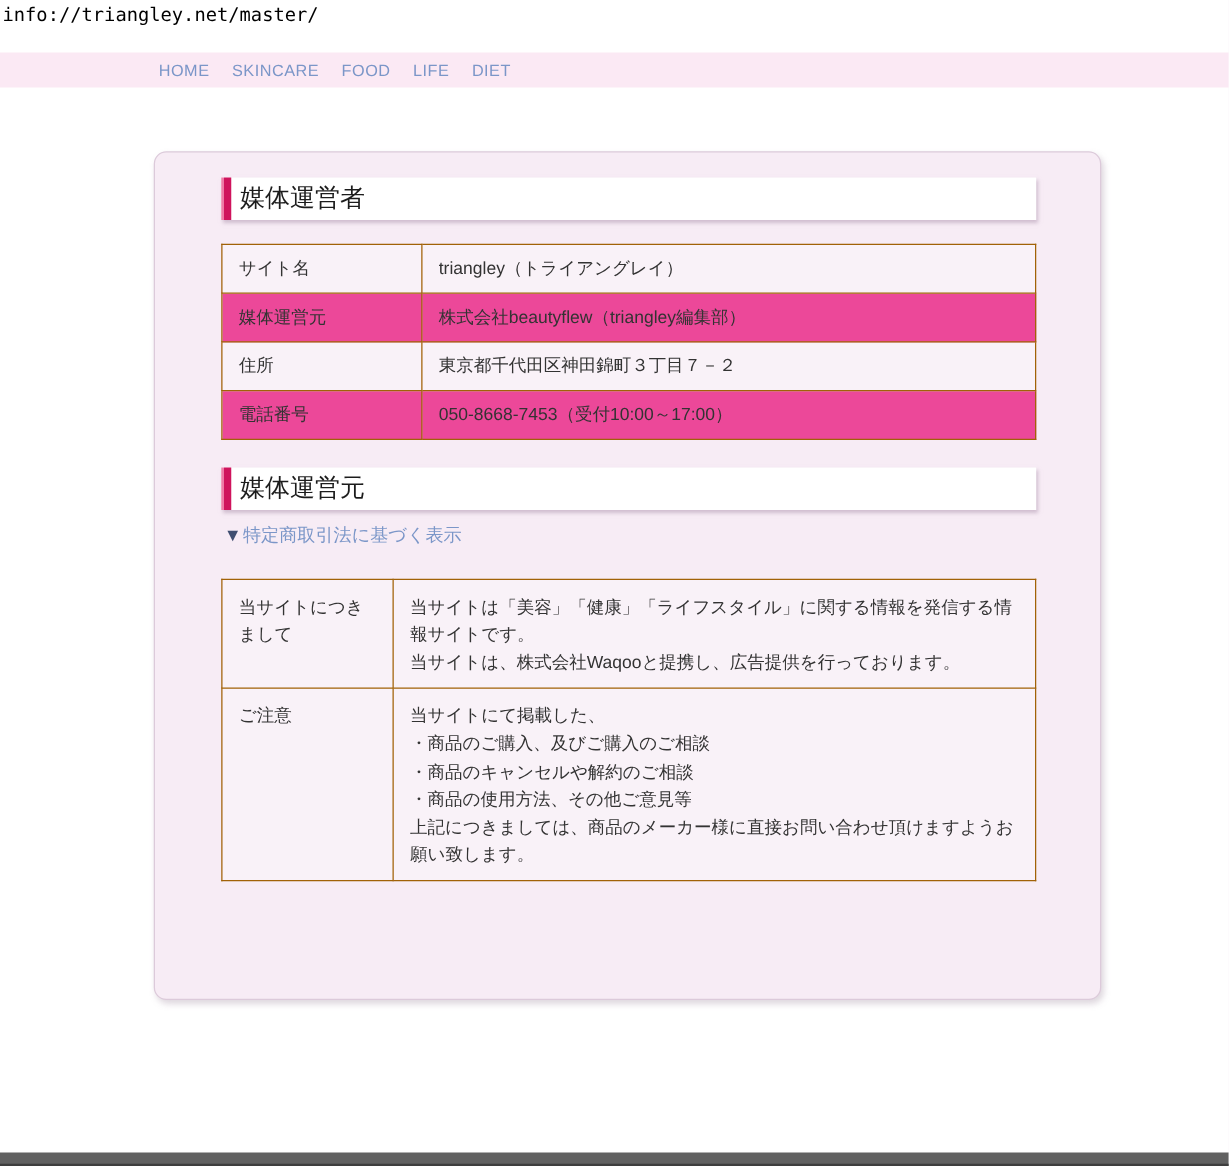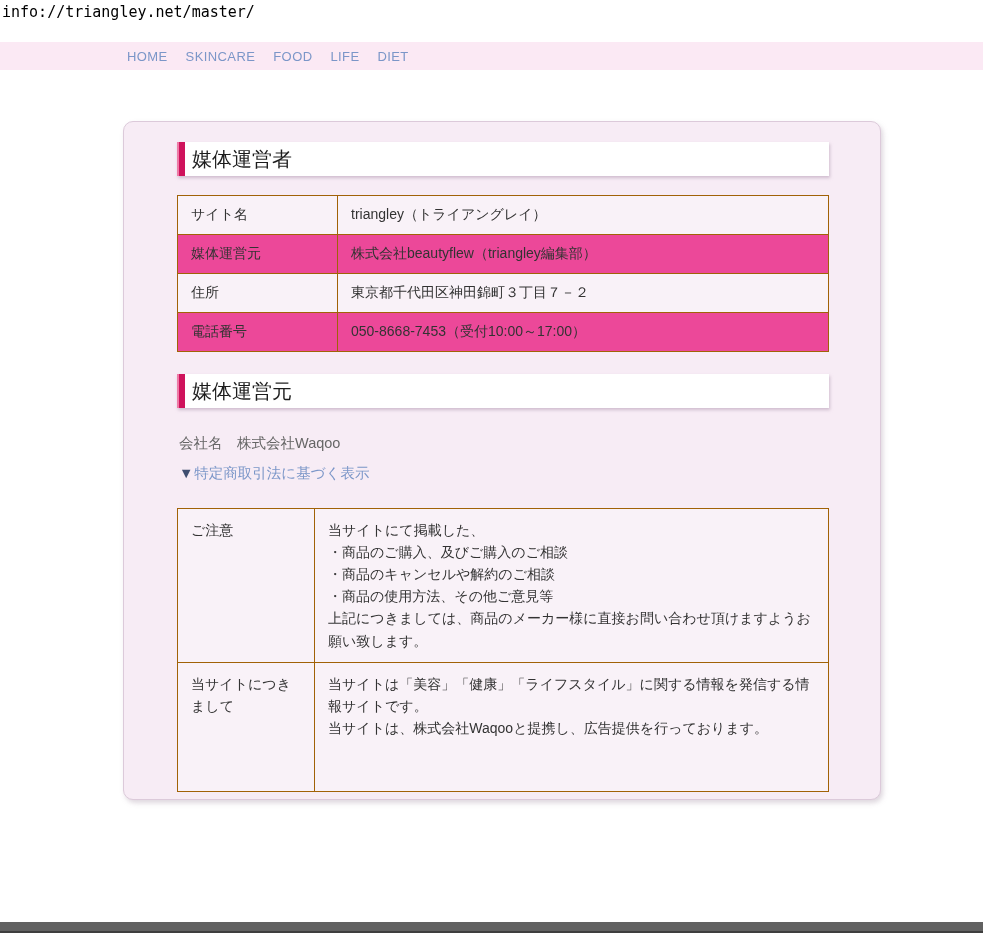--- a/index.html
+++ b/index.html
@@ -166,39 +166,38 @@
       <td class="cell-value">050-8668-7453（受付10:00～17:00）</td>
     </tr>
   </tbody>
     </table>
 
   <div class="section-title">
     <span class="accent"></span>
     <span class="title-text">媒体運営元</span>
   </div>
 
-  <div class="company-line">会社名　株式会社Waqoo</div>
 
   <div class="sctl-link-row">
     <span class="triangle-icon">▼</span><a class="sctl-link">特定商取引法に基づく表示</a>
   </div>
 
   <table class="info-table" id="notes-table">
     <tbody>
         <tr class="row-light">
+      <td class="cell-label">当サイトにつきまして</td>
+      <td class="cell-value">当サイトは「美容」「健康」「ライフスタイル」に関する情報を発信する情報サイトです。
+当サイトは、株式会社Waqooと提携し、広告提供を行っております。</td>
+    </tr>
+    <tr class="row-light">
       <td class="cell-label">ご注意</td>
       <td class="cell-value">当サイトにて掲載した、
 ・商品のご購入、及びご購入のご相談
 ・商品のキャンセルや解約のご相談
 ・商品の使用方法、その他ご意見等
 上記につきましては、商品のメーカー様に直接お問い合わせ頂けますようお願い致します。</td>
     </tr>
-    <tr class="row-light">
-      <td class="cell-label">当サイトにつきまして</td>
-      <td class="cell-value">当サイトは「美容」「健康」「ライフスタイル」に関する情報を発信する情報サイトです。
-当サイトは、株式会社Waqooと提携し、広告提供を行っております。</td>
-    </tr>
   </tbody>
     </table>
 
 </div>
 
 <div class="footer-bar"></div>
 
 </body></html>

